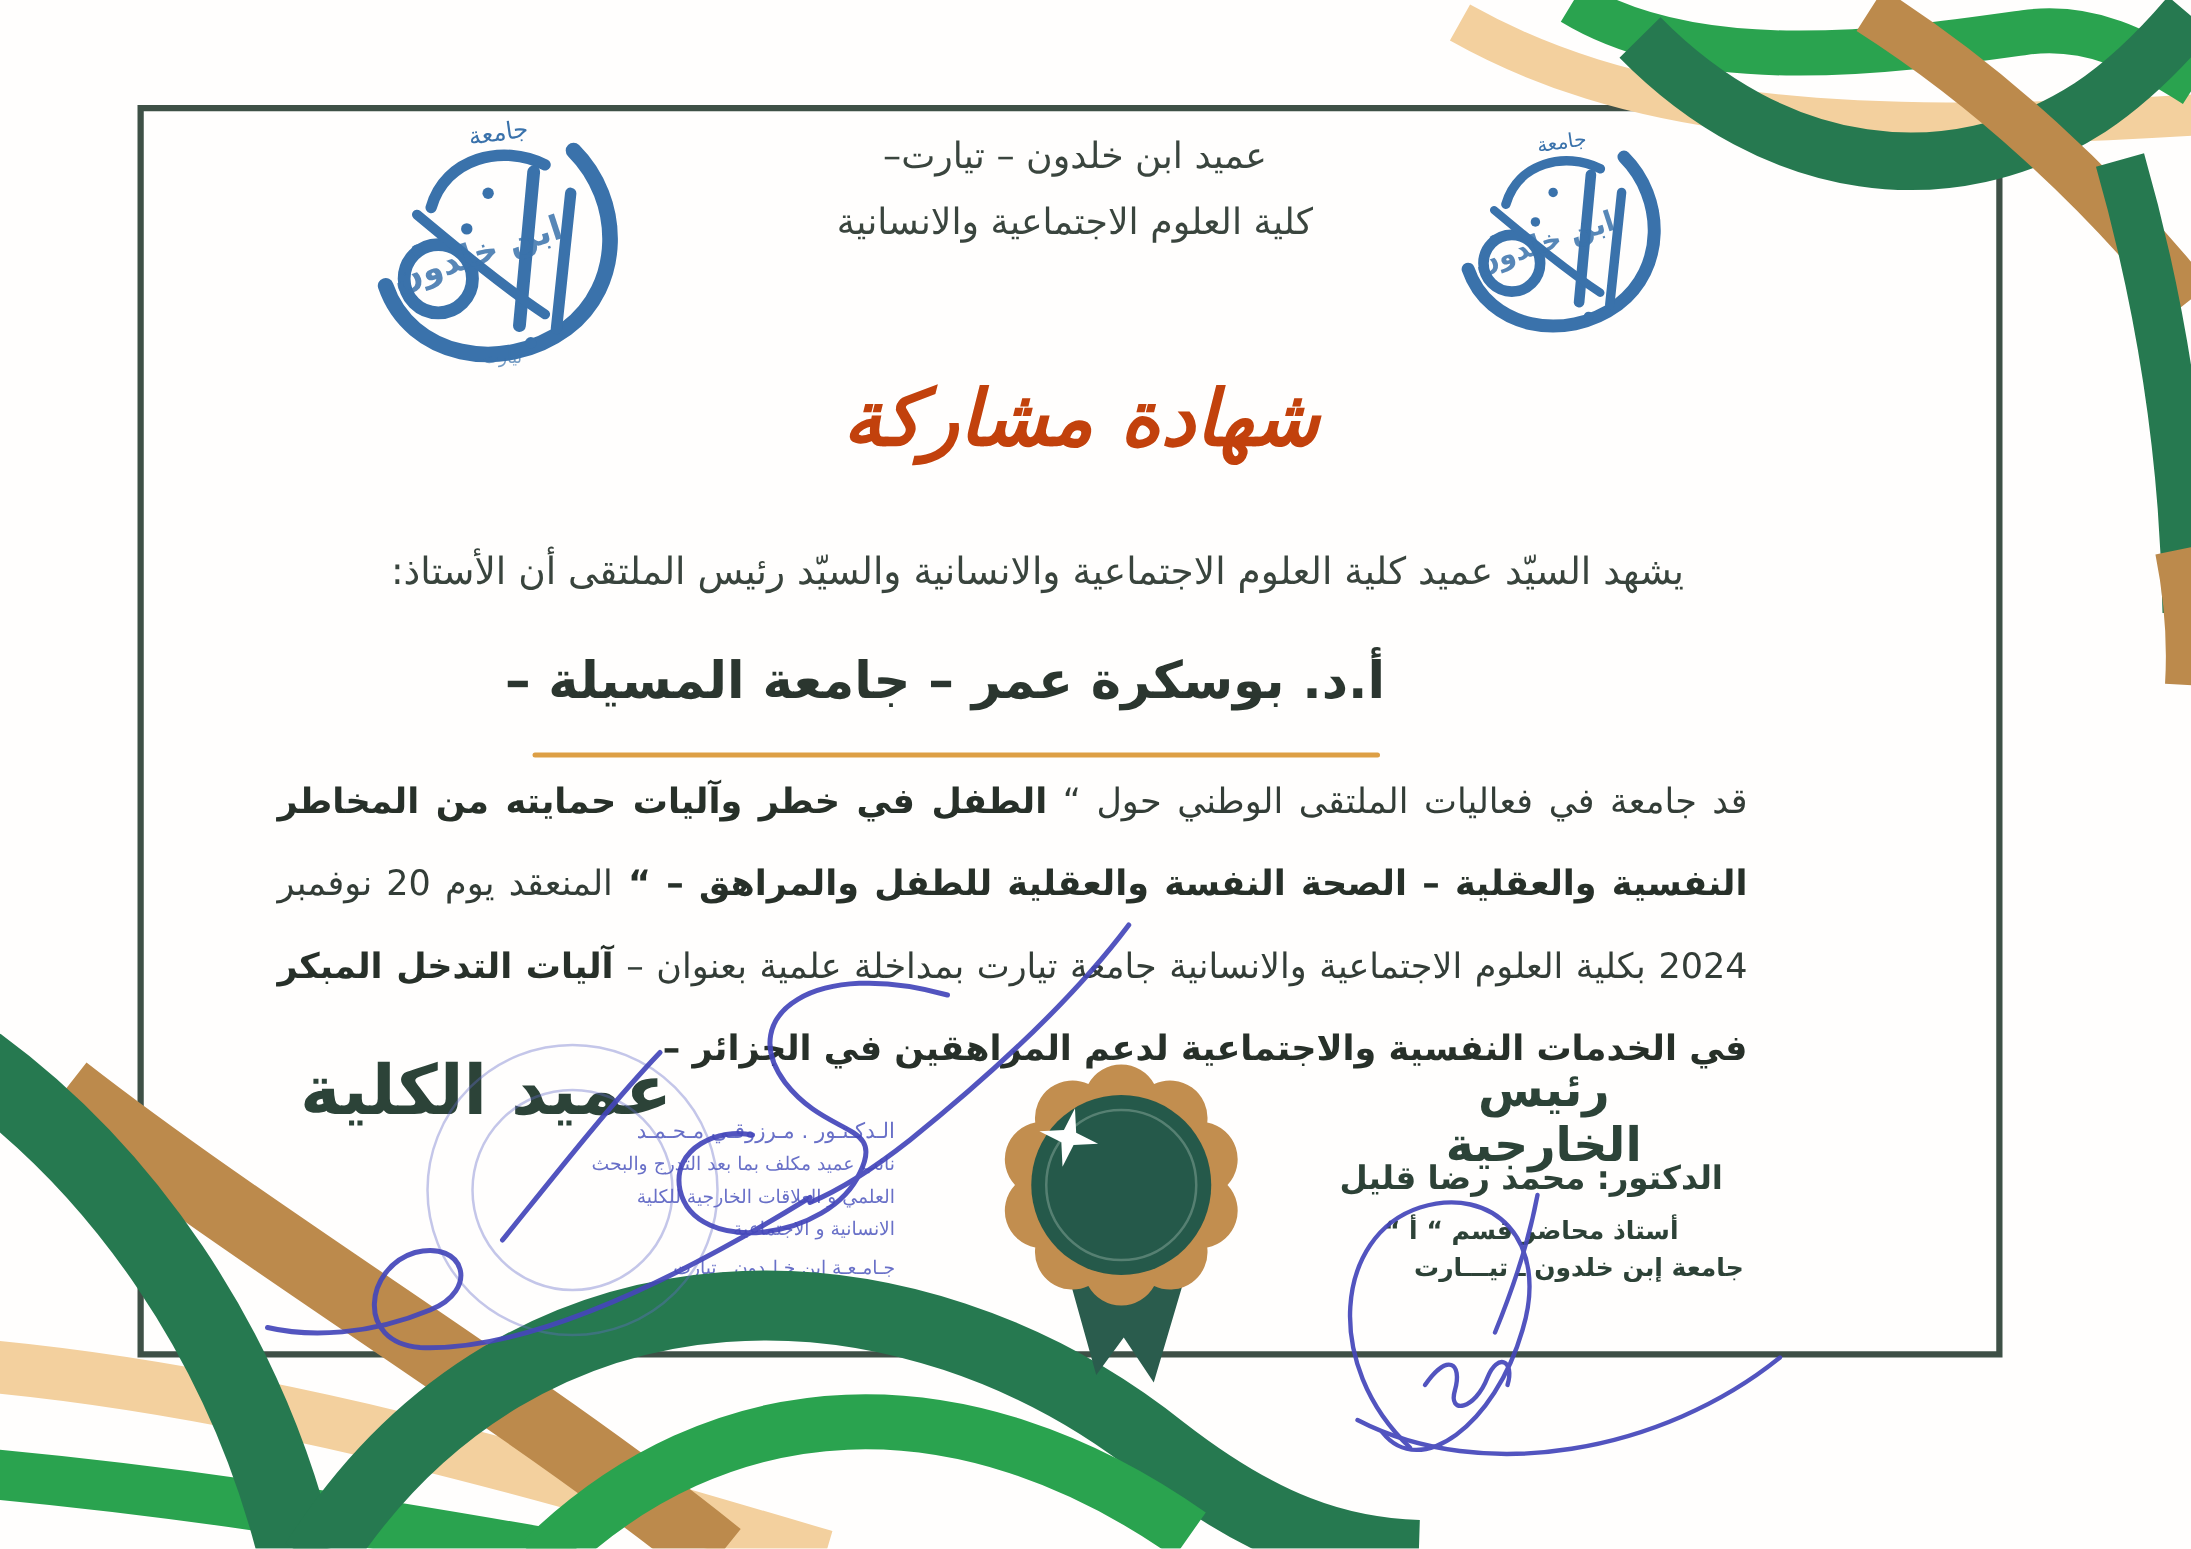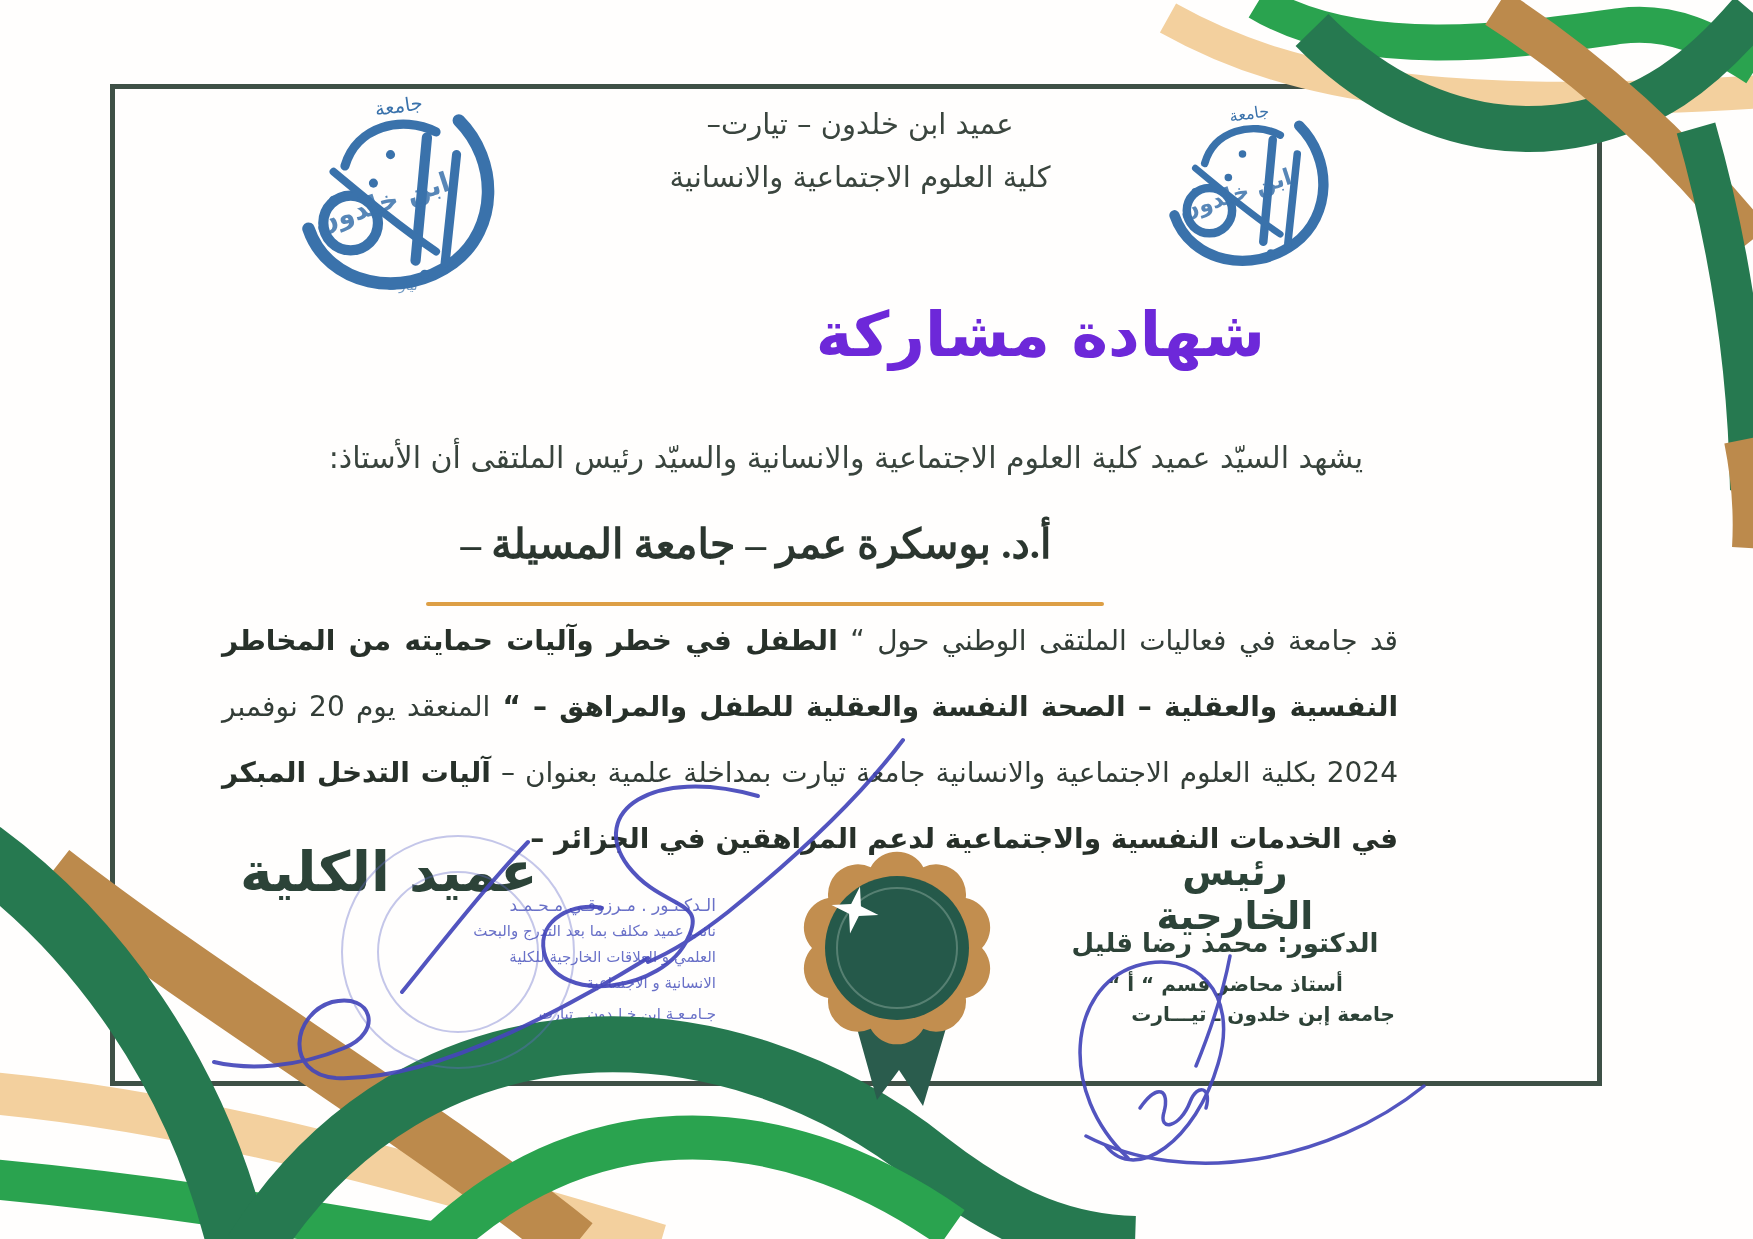--- a/index.html
+++ b/index.html
@@ -18,32 +18,32 @@
   }
   .abs{position:absolute;}
   .rtl{direction:rtl;unicode-bidi:plaintext;}
   .header-block{
     left:535px;top:98px;width:650px;
     text-align:center;color:#3a453e;
     font-size:29px;line-height:53px;
   }
   .cert-title{
     left:465px;top:298px;width:800px;
-    color:#6d28d9;
-    font-size:62px;font-weight:bold;
+    text-align:center;color:#c2410c;
+    font-size:62px;font-weight:bold;font-style:italic;
   }
   .witness-line{
-    left:196px;top:440px;width:1300px;
+    left:180px;top:440px;width:1300px;
     text-align:center;color:#39443d;
     font-size:30px;
   }
   .recipient-name{
     left:356px;top:520px;width:800px;
     text-align:center;color:#2b362f;
-    font-size:41px;font-weight:bold;font-family:Liberation Serif, serif;
+    font-size:41px;font-weight:bold;
   }
   .name-underline{
     left:426px;top:602px;width:678px;height:4px;
     background:#dd9f45;border-radius:2px;
   }
   .body-par{
     left:222px;top:608px;width:1176px;
     color:#333d37;font-size:28px;line-height:66px;
     text-align:justify;text-align-last:right;
   }

